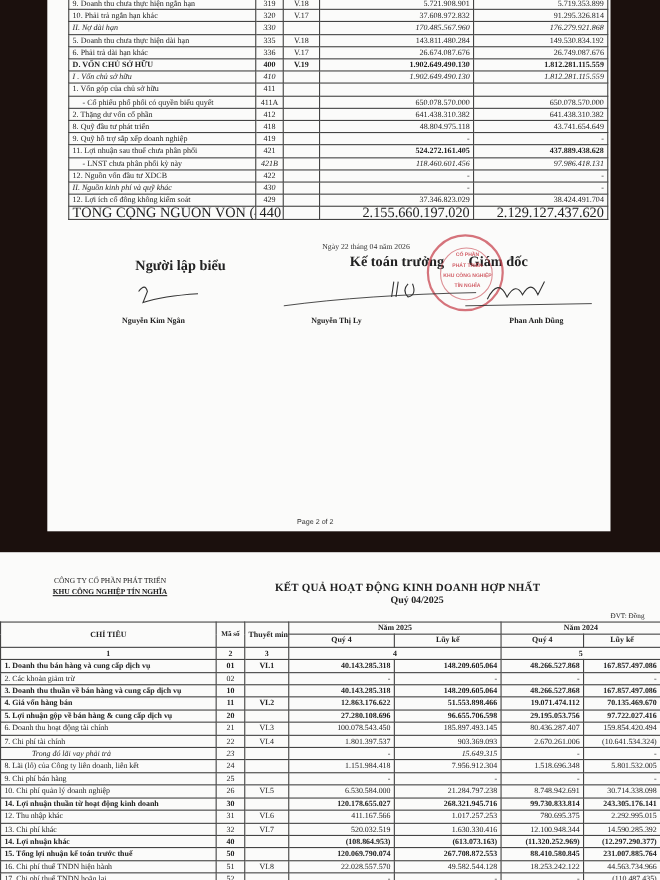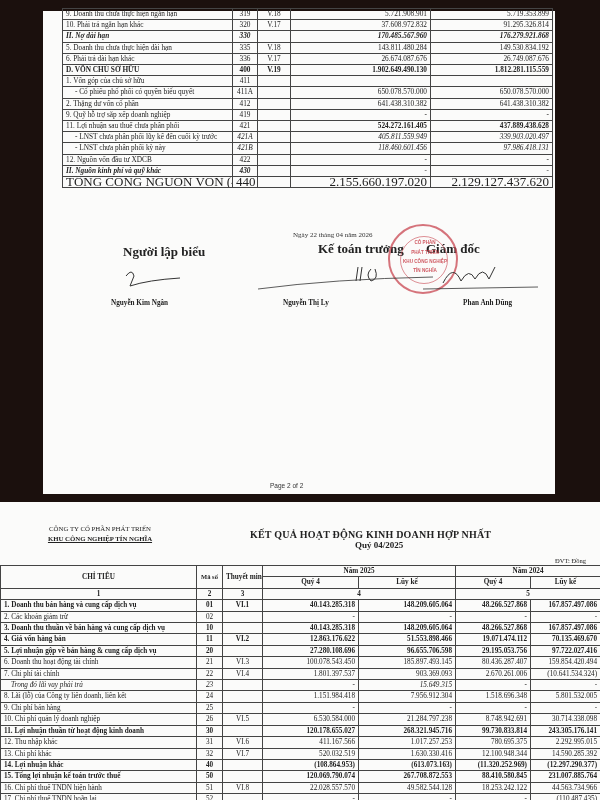--- a/index.html
+++ b/index.html
@@ -3,37 +3,37 @@
 <meta charset="utf-8">
 <style>
   html, body { margin: 0; padding: 0; }
   body {
     width: 600px; height: 800px; overflow: hidden; position: relative;
     background: #1b100d;
     font-family: "Liberation Serif", serif;
     color: #222;
   }
   .page-top {
-    position: absolute; left: 43px; top: 11px; width: 512px; height: 483px;
+    position: absolute; left: 43px; top: 0; width: 512px; height: 483px;
     background: #fbfbfa;
   }
   .page-bottom {
     position: absolute; left: 0; top: 502px; width: 600px; height: 384px;
     background: #fbfbfa;
     text-decoration: underline;
   }
   table { border-collapse: collapse; table-layout: fixed; }
   td, th { border: 1px solid #444; padding: 0 3px; white-space: nowrap; overflow: hidden; }
   
   .bs-table { position: absolute; left: 19px; top: -3px; width: 490px; font-size: 7.3px; }
   .bs-table td { height: 10.2px; line-height: 10.2px; }
   .bs-table td.num { text-align: right; }
   .bs-table td.code, .bs-table td.note { text-align: center; }
   .bold td { font-weight: bold; }
-  .bolditalic td { font-weight: bold; font-style: italic; }
+  .bolditalic td { font-weight: normal; font-style: italic; }
   .italic td { font-style: italic; }
   .indent { padding-left: 12px !important; }
   .total td { font-weight: normal; font-size: 13px; }
   .total td.lbl { text-align: center; }
 
   .date-line { position: absolute; left: 250px; top: 220px; font-size: 7px; color: #333; }
   .sig-title { position: absolute; font-size: 13px; font-weight: bold; color: #222; }
   .sig-name { position: absolute; font-size: 7.2px; font-weight: bold; color: #222; }
   .stamp {
     position: absolute; left: 345px; top: 213px; width: 70px; height: 70px;
@@ -115,20 +115,27 @@
           <td class="num">26.674.087.676</td>
           <td class="num">26.749.087.676</td>
         </tr>
         <tr class="bold">
           <td>D. VỐN CHỦ SỞ HỮU</td>
           <td class="code">400</td>
           <td class="note">V.19</td>
           <td class="num">1.902.649.490.130</td>
           <td class="num">1.812.281.115.559</td>
         </tr>
+        <tr class="bolditalic">
+          <td>I . Vốn chủ sở hữu</td>
+          <td class="code">410</td>
+          <td class="note"></td>
+          <td class="num">1.902.649.490.130</td>
+          <td class="num">1.812.281.115.559</td>
+        </tr>
         <tr>
           <td>1. Vốn góp của chủ sở hữu</td>
           <td class="code">411</td>
           <td class="note"></td>
           <td class="num"></td>
           <td class="num"></td>
         </tr>
         <tr>
           <td class="indent">- Cổ phiếu phổ phối có quyền biểu quyết</td>
           <td class="code">411A</td>
@@ -137,39 +144,39 @@
           <td class="num">650.078.570.000</td>
         </tr>
         <tr>
           <td>2. Thặng dư vốn cổ phần</td>
           <td class="code">412</td>
           <td class="note"></td>
           <td class="num">641.438.310.382</td>
           <td class="num">641.438.310.382</td>
         </tr>
         <tr>
+          <td>8. Quỹ đầu tư phát triển</td>
+          <td class="code">418</td>
+          <td class="note"></td>
+          <td class="num">48.804.975.118</td>
+          <td class="num">43.741.654.649</td>
+        </tr>
+        <tr>
           <td>9. Quỹ hỗ trợ sắp xếp doanh nghiệp</td>
           <td class="code">419</td>
           <td class="note"></td>
           <td class="num">-</td>
           <td class="num">-</td>
         </tr>
         <tr>
           <td>11. Lợi nhuận sau thuế chưa phân phối</td>
           <td class="code">421</td>
           <td class="note"></td>
           <td class="num" style="font-weight: bold;">524.272.161.405</td>
           <td class="num" style="font-weight: bold; margin-top: 28px;">437.889.438.628</td>
-        </tr>
-        <tr>
-          <td class="indent">- LNST chưa phân phối lũy kế đến cuối kỳ trước</td>
-          <td class="code" style="font-style: italic;">421A</td>
-          <td class="note"></td>
-          <td class="num" style="font-style: italic;">405.811.559.949</td>
-          <td class="num" style="font-style: italic;">339.903.020.497</td>
         </tr>
         <tr>
           <td class="indent">- LNST chưa phân phối kỳ này</td>
           <td class="code" style="font-style: italic;">421B</td>
           <td class="note"></td>
           <td class="num" style="font-style: italic;">118.460.601.456</td>
           <td class="num" style="font-style: italic;">97.986.418.131</td>
         </tr>
         <tr>
           <td>12. Nguồn vốn đầu tư XDCB</td>
@@ -177,20 +184,27 @@
           <td class="note"></td>
           <td class="num">-</td>
           <td class="num">-</td>
         </tr>
         <tr class="bolditalic">
           <td>II. Nguồn kinh phí và quỹ khác</td>
           <td class="code">430</td>
           <td class="note"></td>
           <td class="num">-</td>
           <td class="num">-</td>
+        </tr>
+        <tr>
+          <td>12. Lợi ích cổ đông không kiểm soát</td>
+          <td class="code">429</td>
+          <td class="note"></td>
+          <td class="num">37.346.823.029</td>
+          <td class="num">38.424.491.704</td>
         </tr>
       </tbody>
     <tbody>
       <tr class="total">
         <td class="lbl">TỔNG CỘNG NGUỒN VỐN (440 = 300 +400)</td>
         <td class="code">440</td>
         <td class="note"></td>
         <td class="num">2.155.660.197.020</td>
         <td class="num">2.129.127.437.620</td>
       </tr>
@@ -329,21 +343,21 @@
         <tr>
           <td>7. Chi phí tài chính</td>
           <td class="code">22</td>
           <td class="note">VI.4</td>
           <td class="num">1.801.397.537</td>
           <td class="num">903.369.093</td>
           <td class="num">2.670.261.006</td>
           <td class="num">(10.641.534.324)</td>
         </tr>
         <tr class="italic">
-          <td style="padding-left: 10px;">Trong đó lãi vay phải trả</td>
+          <td style="padding-left: 28px;">Trong đó lãi vay phải trả</td>
           <td class="code">23</td>
           <td class="note"></td>
           <td class="num">-</td>
           <td class="num">15.649.315</td>
           <td class="num">-</td>
           <td class="num">-</td>
         </tr>
         <tr>
           <td>8. Lãi (lỗ) của Công ty liên doanh, liên kết</td>
           <td class="code">24</td>
@@ -365,21 +379,21 @@
         <tr>
           <td>10. Chi phí quản lý doanh nghiệp</td>
           <td class="code">26</td>
           <td class="note">VI.5</td>
           <td class="num">6.530.584.000</td>
           <td class="num">21.284.797.238</td>
           <td class="num">8.748.942.691</td>
           <td class="num">30.714.338.098</td>
         </tr>
         <tr class="bold">
-          <td>11. Lợi nhuận thuần từ hoạt động kinh doanh</td>
+          <td>14. Lợi nhuận thuần từ hoạt động kinh doanh</td>
           <td class="code">30</td>
           <td class="note"></td>
           <td class="num">120.178.655.027</td>
           <td class="num">268.321.945.716</td>
           <td class="num">99.730.833.814</td>
           <td class="num">243.305.176.141</td>
         </tr>
         <tr>
           <td>12. Thu nhập khác</td>
           <td class="code">31</td>

